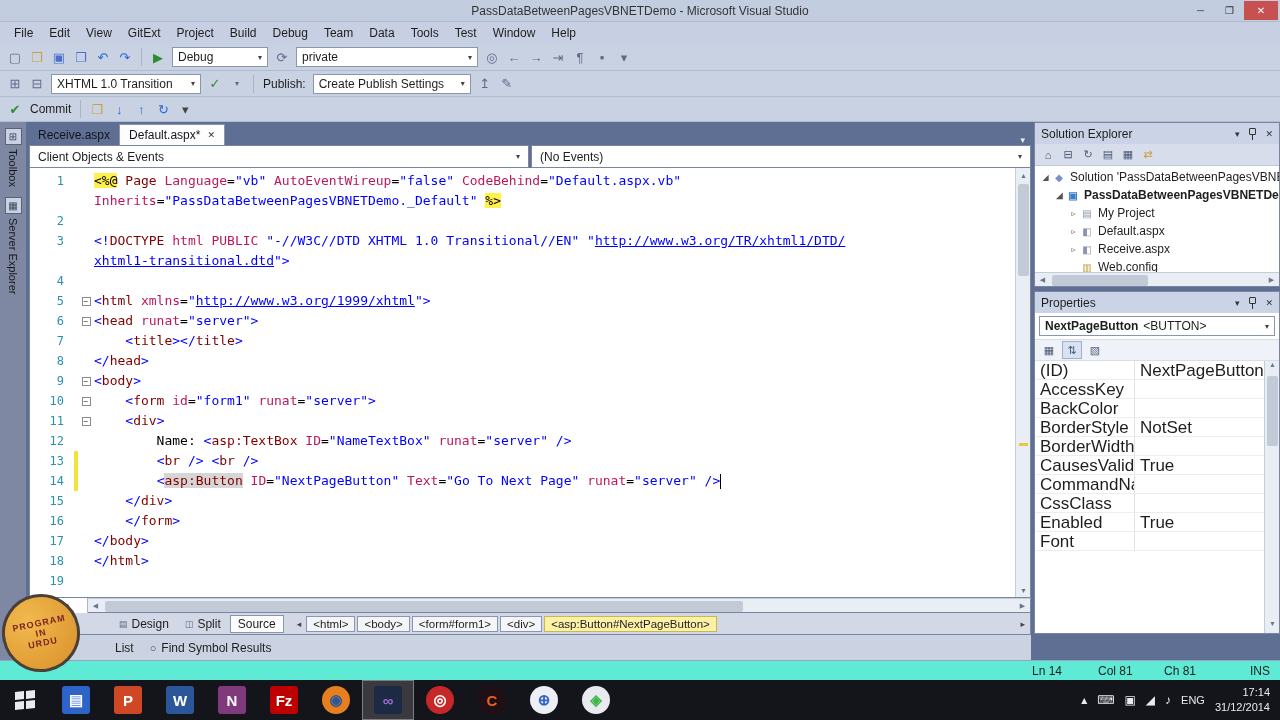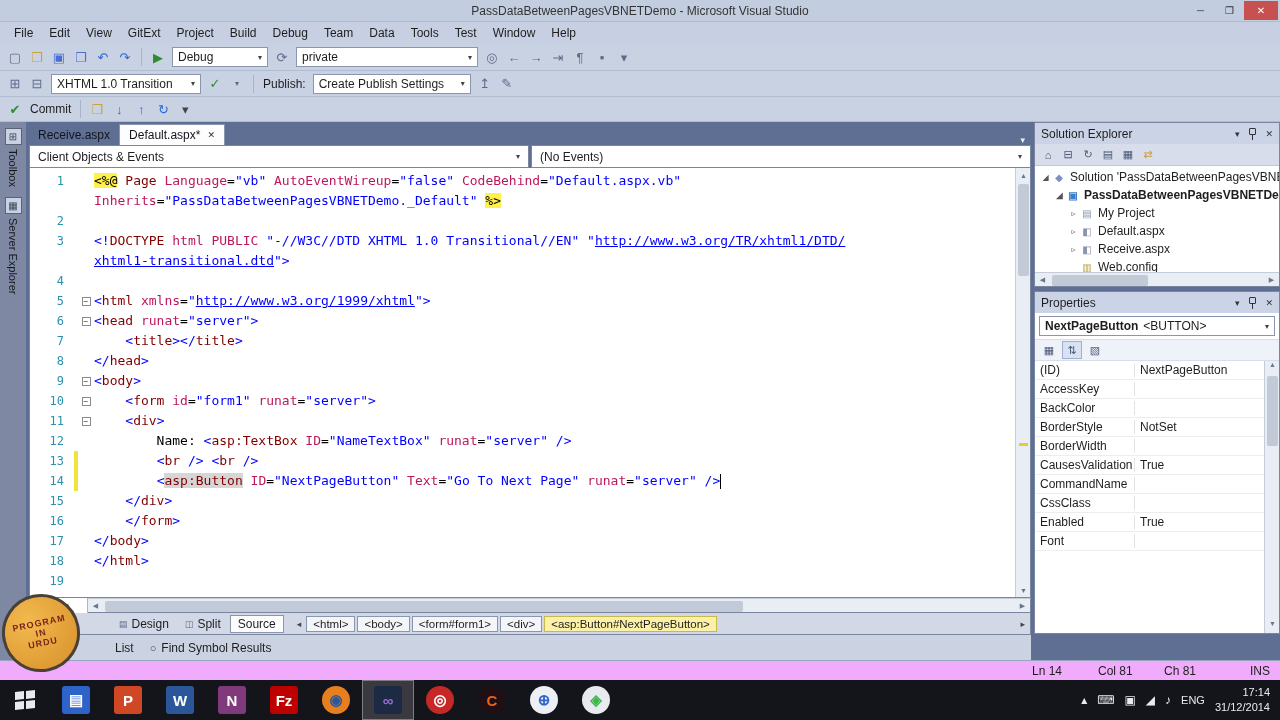--- a/index.html
+++ b/index.html
@@ -112,30 +112,30 @@
   .dockgap { height:4px; flex:none; }
 
   .objcombo { margin:3px 4px; height:20px; border:1px solid #8A96AD; background:#fff; display:flex; align-items:center; padding:0 5px; font-size:12px; flex:none; }
   .objcombo b { margin-right:5px; }
   .objcombo .arrow { margin-left:auto; font-size:8px; color:#444; }
   .propstoolbar { height:22px; background:#EFF2F8; border-top:1px solid #D8DEE8; border-bottom:1px solid #D8DEE8; display:flex; align-items:center; padding:0 4px; gap:3px; flex:none; }
   .pticon { width:20px; height:18px; display:flex; align-items:center; justify-content:center; font-size:11px; color:#4a5878; }
   .pticon.pressed { background:#D9E2F2; border:1px solid #9FB0CC; }
   .pgridwrap { flex:1; display:flex; overflow:hidden; }
   .pgrid { flex:1; overflow:hidden; }
-  .prow { height:19px; display:flex; border-bottom:1px solid #EDEDED; font-size:12px; align-items:center; }
+  .prow { height:19px; display:flex; border-bottom:1px solid #EDEDED; font-size:17px; }
   .pname { width:100px; flex:none; padding-left:5px; border-right:1px solid #E3E3E3; overflow:hidden; white-space:nowrap; }
   .pval { flex:1; padding-left:5px; overflow:hidden; white-space:nowrap; }
   .pvscroll { width:15px; flex:none; background:#E9EDF4; border-left:1px solid #C5CCD9; position:relative; }
   .pvscroll .sarrow { position:absolute; left:0; width:15px; height:13px; text-align:center; font-size:7px; color:#6b7590; }
   .pvscroll .sarrow.up { top:0; } .pvscroll .sarrow.down { bottom:0; }
   .pvthumb { position:absolute; left:2px; width:11px; top:15px; height:70px; background:#C2CAD8; border-radius:2px; }
 
   
-  .statusbar { height:20px; background:#f0abfc; border-top:1px solid #98A4BC; display:flex; align-items:center; font-size:12px; padding:0 10px; }
+  .statusbar { height:20px; background:#5eead4; border-top:1px solid #98A4BC; display:flex; align-items:center; font-size:12px; padding:0 10px; }
   .statusbar .sright { margin-left:auto; display:flex; }
   .statusbar .sseg { width:66px; }
   .statusbar .sseg.ins { width:40px; text-align:right; }
 
   
   .taskbar { height:40px; background:#14141B; display:flex; align-items:center; }
   .startbtn { width:50px; height:40px; display:flex; align-items:center; justify-content:center; }
   .winflag { display:grid; grid-template-columns:9px 9px; grid-template-rows:8px 8px; gap:2px; transform:skewY(-6deg); }
   .winflag span { background:#E8EAF0; }
   .appslot { width:52px; height:40px; display:flex; align-items:center; justify-content:center; }

